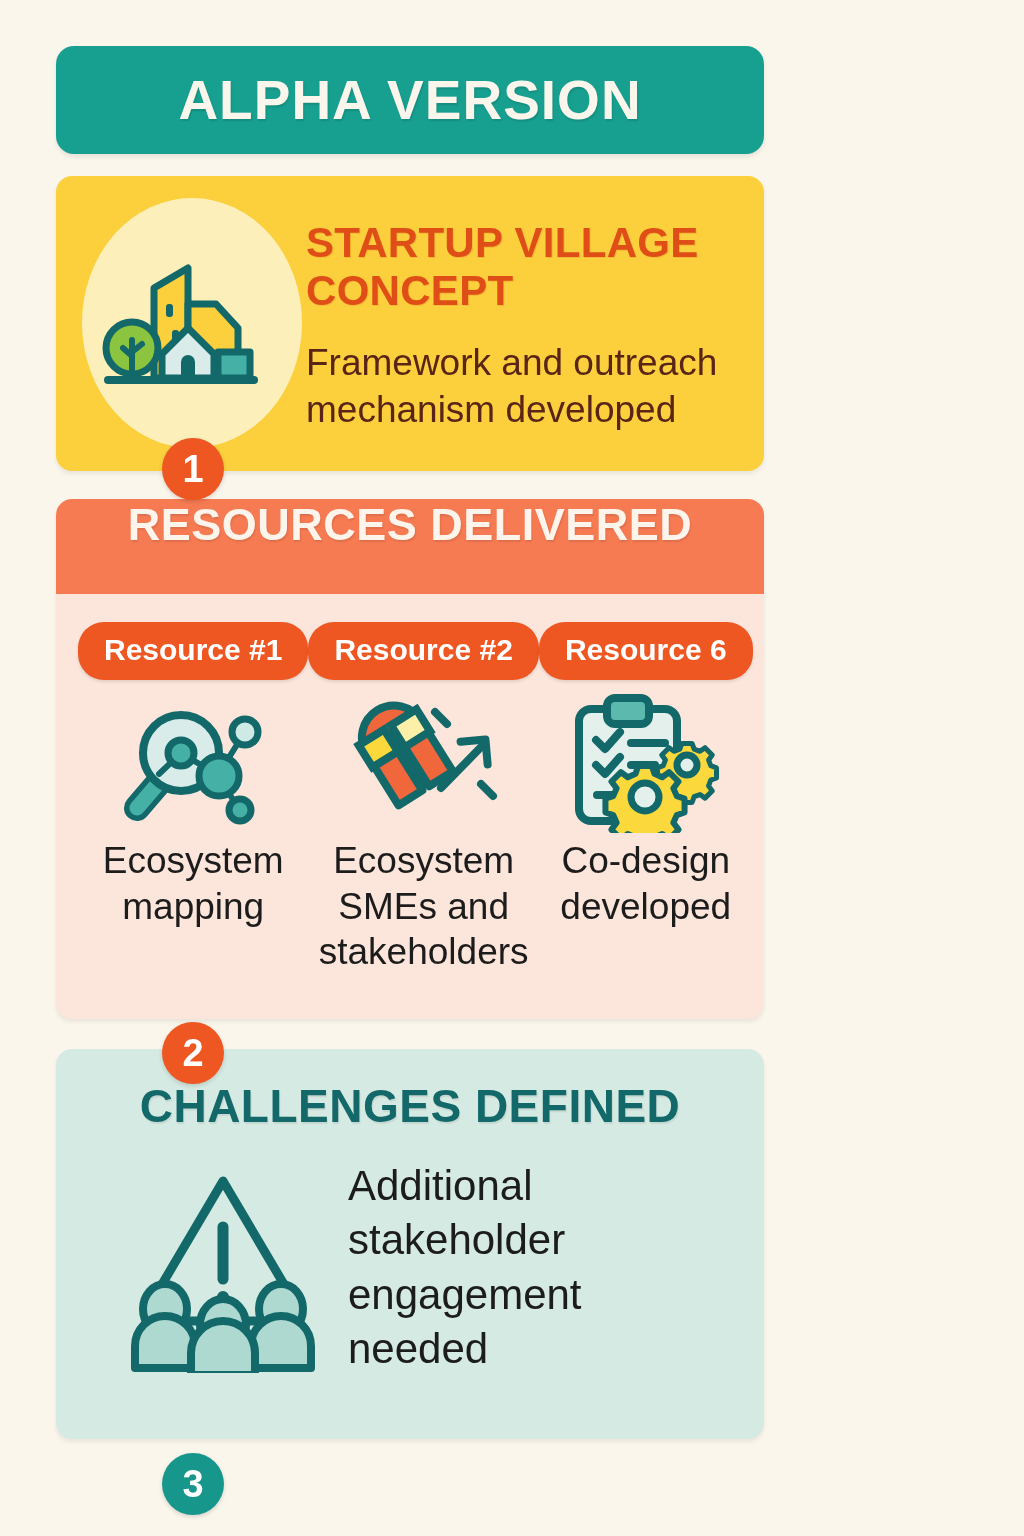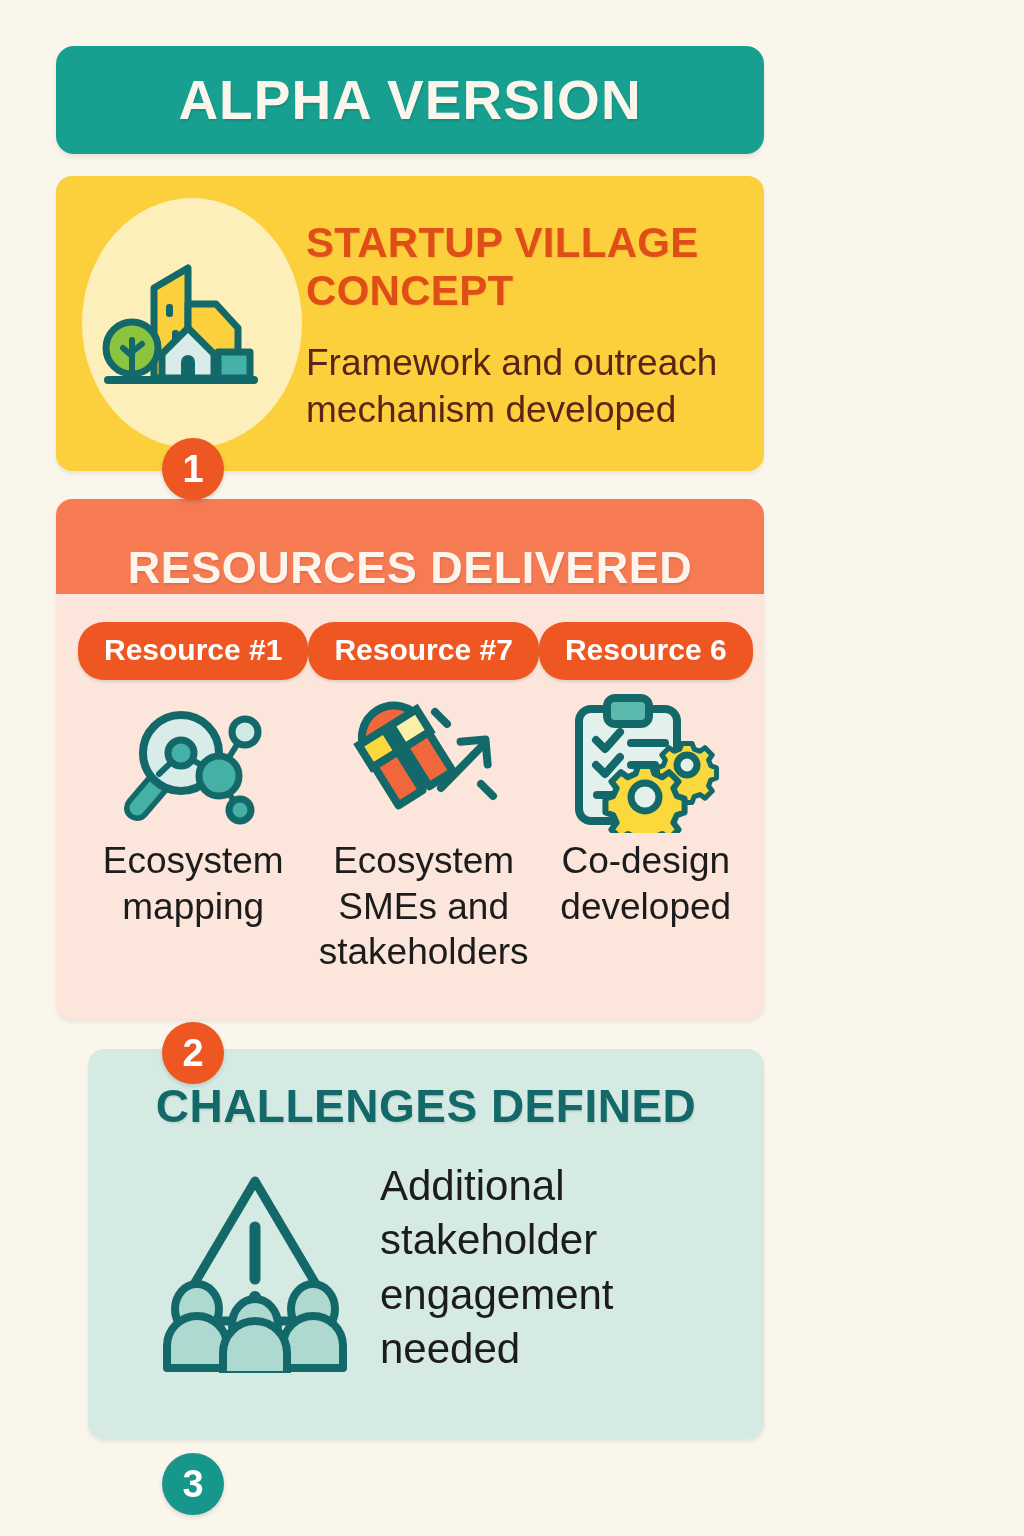--- a/index.html
+++ b/index.html
@@ -98,21 +98,21 @@
     margin-top: 28px;
     border-radius: 16px;
     background: #fce5da;
     overflow: hidden;
     box-shadow: 0 3px 4px rgba(0,0,0,0.07);
   }
   .res-header {
     background: #f77b52;
     height: 95px;
     display: flex;
-    align-items: flex-end;
+    align-items: flex-start;
     justify-content: center;
   }
   .res-header-title {
     color: #fdf4ec;
     font-size: 45px;
     font-weight: bold;
     letter-spacing: 0.5px;
     text-shadow: 1px 2px 2px rgba(0,0,0,0.10);
   }
   .res-cols {
@@ -153,21 +153,20 @@
   
   .card-challenges {
     position: relative;
     margin-top: 30px;
     height: 390px;
     background: #d5eae2;
     border-radius: 16px;
     box-shadow: 0 3px 4px rgba(0,0,0,0.07);
     padding-top: 30px;
     box-sizing: border-box;
-    margin-left: 32px;
   }
   .chal-title {
     text-align: center;
     color: #13686a;
     font-size: 46px;
     font-weight: bold;
     letter-spacing: 0.5px;
     text-shadow: 1px 2px 1px rgba(0,0,0,0.08);
   }
   .chal-row {
@@ -280,21 +279,21 @@
             <circle cx="78" cy="55" r="13" fill="#44b0a6" stroke="#13686a" stroke-width="7"></circle>
             <circle cx="116" cy="78" r="20" fill="#44b0a6" stroke="#13686a" stroke-width="7"></circle>
             <circle cx="142" cy="34" r="13" fill="#cfe9e4" stroke="#13686a" stroke-width="7"></circle>
             <circle cx="137" cy="112" r="11" fill="#44b0a6" stroke="#13686a" stroke-width="7"></circle>
           </svg>
         </div>
         <div class="res-label">Ecosystem mapping</div>
       </div>
 
       <div class="res-col">
-        <div class="res-pill">Resource #7</div>
+        <div class="res-pill">Resource #2</div>
         <div class="res-icon">
           <svg width="165" height="135" viewBox="0 0 165 135">
             <g transform="rotate(-32 72 72)">
               <path d="M40 36 a32 32 0 0 1 64 0 L104 96 L76 96 L76 36 a4 4 0 0 0 -8 0 L68 96 L40 96 Z" fill="#f0673c" stroke="#13686a" stroke-width="8" stroke-linejoin="round"></path>
               <rect x="38" y="24" width="30" height="26" fill="#fbd93c" stroke="#13686a" stroke-width="8"></rect>
               <rect x="76" y="24" width="30" height="26" fill="#fcf0a8" stroke="#13686a" stroke-width="8"></rect>
             </g>
             <path d="M100 92 L143 48" stroke="#13686a" stroke-width="8" stroke-linecap="round" fill="none"></path>
             <path d="M120 44 L145 44 L145 69" stroke="#13686a" stroke-width="8" stroke-linecap="round" stroke-linejoin="round" fill="none" transform="rotate(-5 140 50)"></path>
             <line x1="94" y1="16" x2="106" y2="28" stroke="#13686a" stroke-width="8" stroke-linecap="round"></line>

